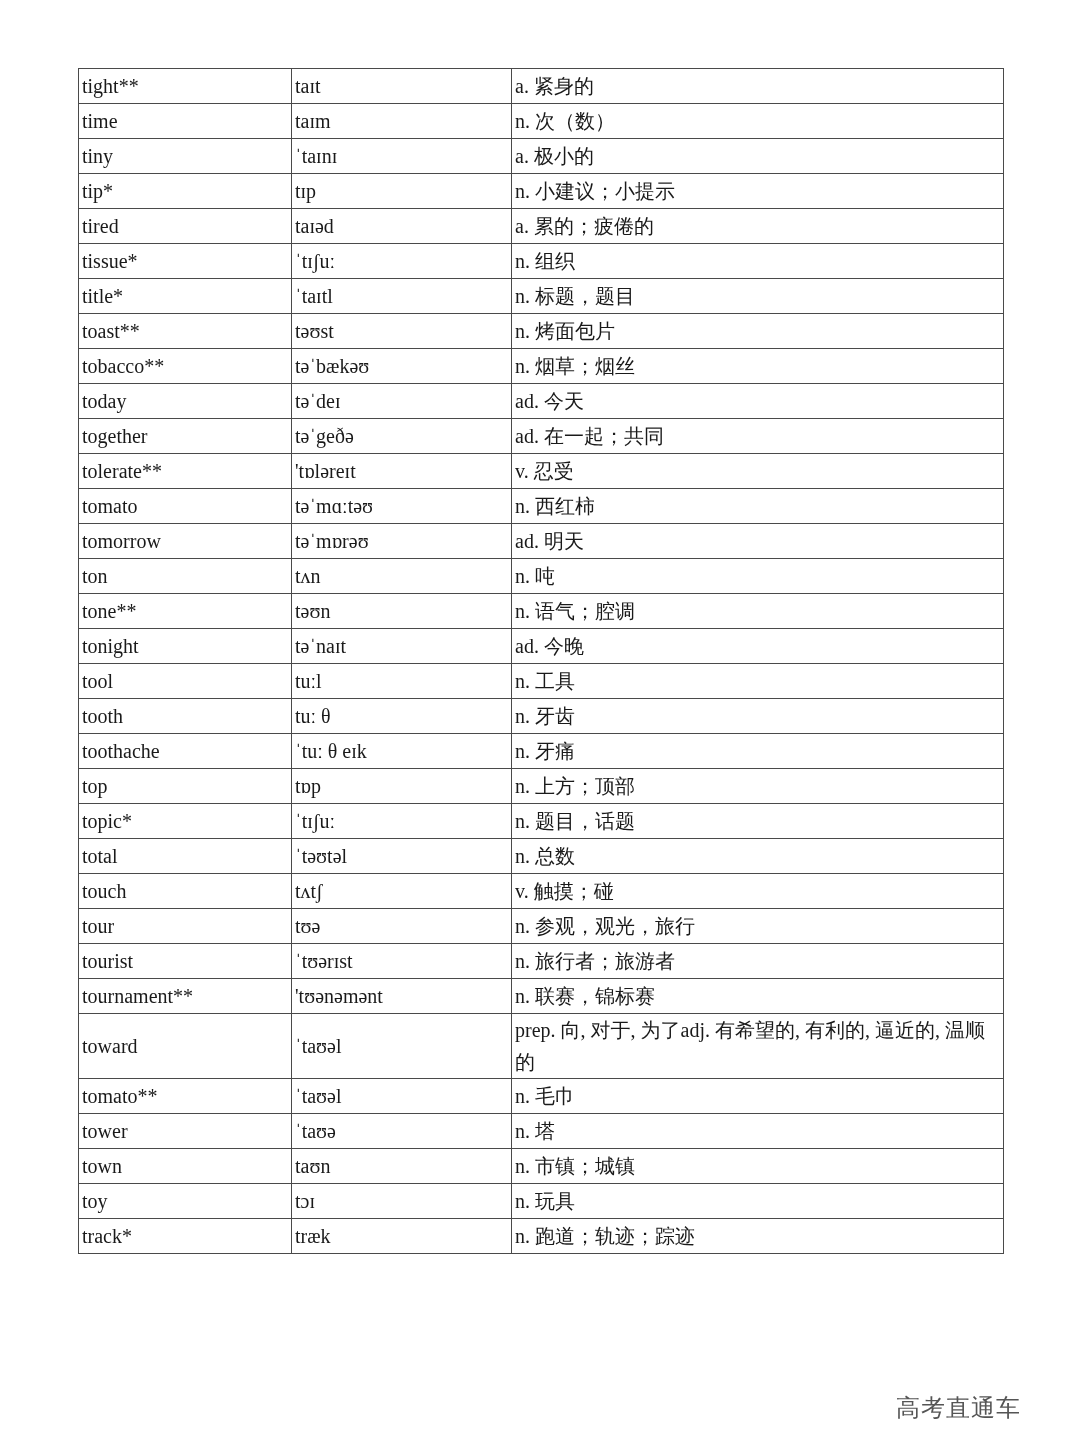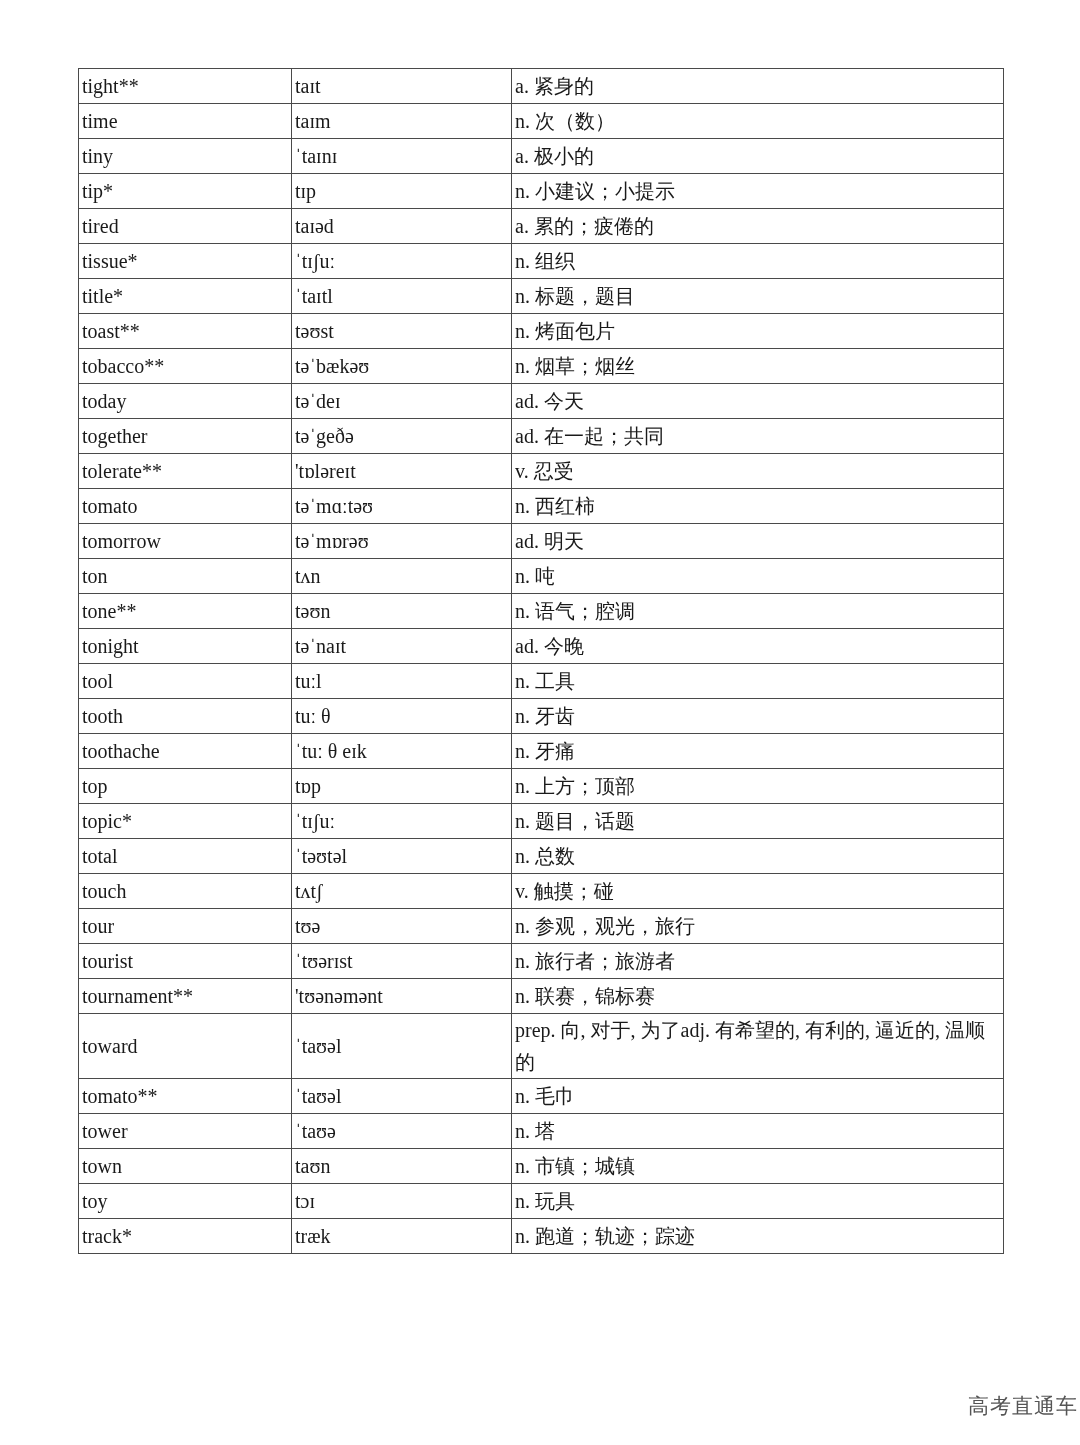--- a/index.html
+++ b/index.html
@@ -8,21 +8,21 @@
   table.vocab { position: absolute; left: 78px; top: 68px; width: 925px;
                 border-collapse: collapse; table-layout: fixed; }
   table.vocab td { border: 1.5px solid #4a4a4a; padding: 0 0 0 3px; font-size: 20px;
                    line-height: 21px; height: 34px; vertical-align: middle;
                    white-space: nowrap; overflow: hidden; }
   table.vocab td.wrap { white-space: normal; line-height: 32px; }
   table.vocab tr.tall td { height: 50px; }
   col.c1 { width: 213px; }
   col.c2 { width: 220px; }
   col.c3 { width: 492px; }
-  .watermark { position: absolute; left: 968px; top: 1392px; font-size: 21px;
+  .watermark { position: absolute; left: 896px; top: 1392px; font-size: 24px;
                color: #555; font-family: "DejaVu Sans", sans-serif; letter-spacing: 1px; }
 </style>
 </head>
 <body>
 
 <table class="vocab">
   <colgroup>
       <col class="c1">
       <col class="c2">
       <col class="c3">

